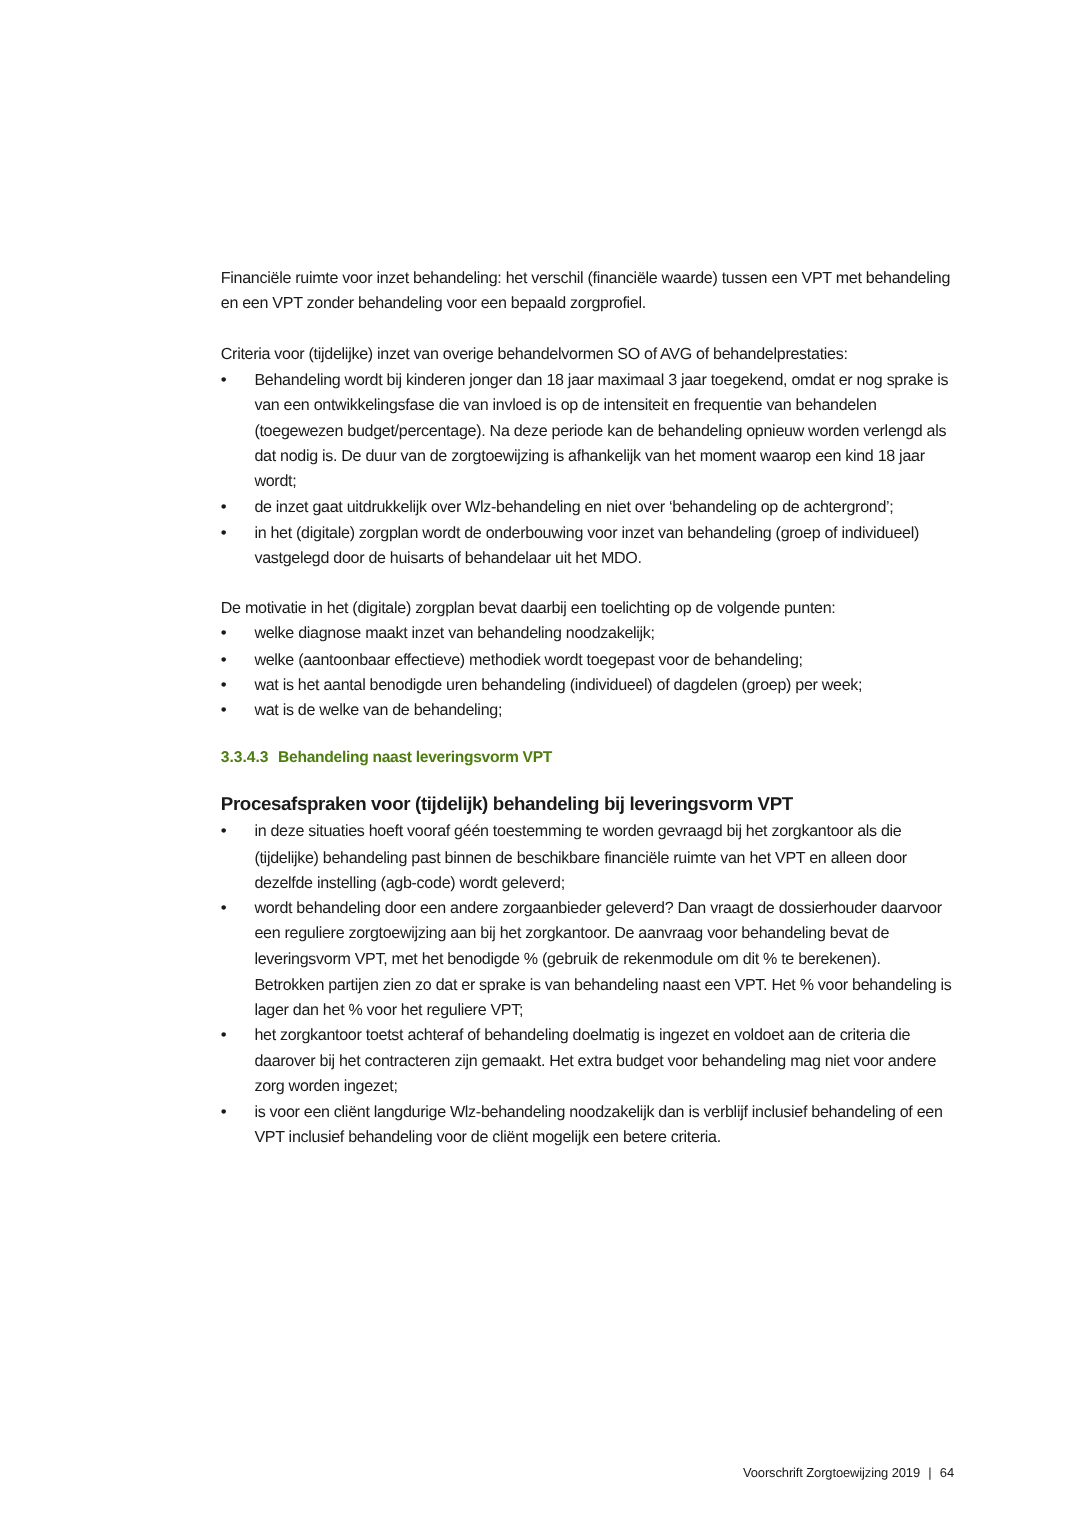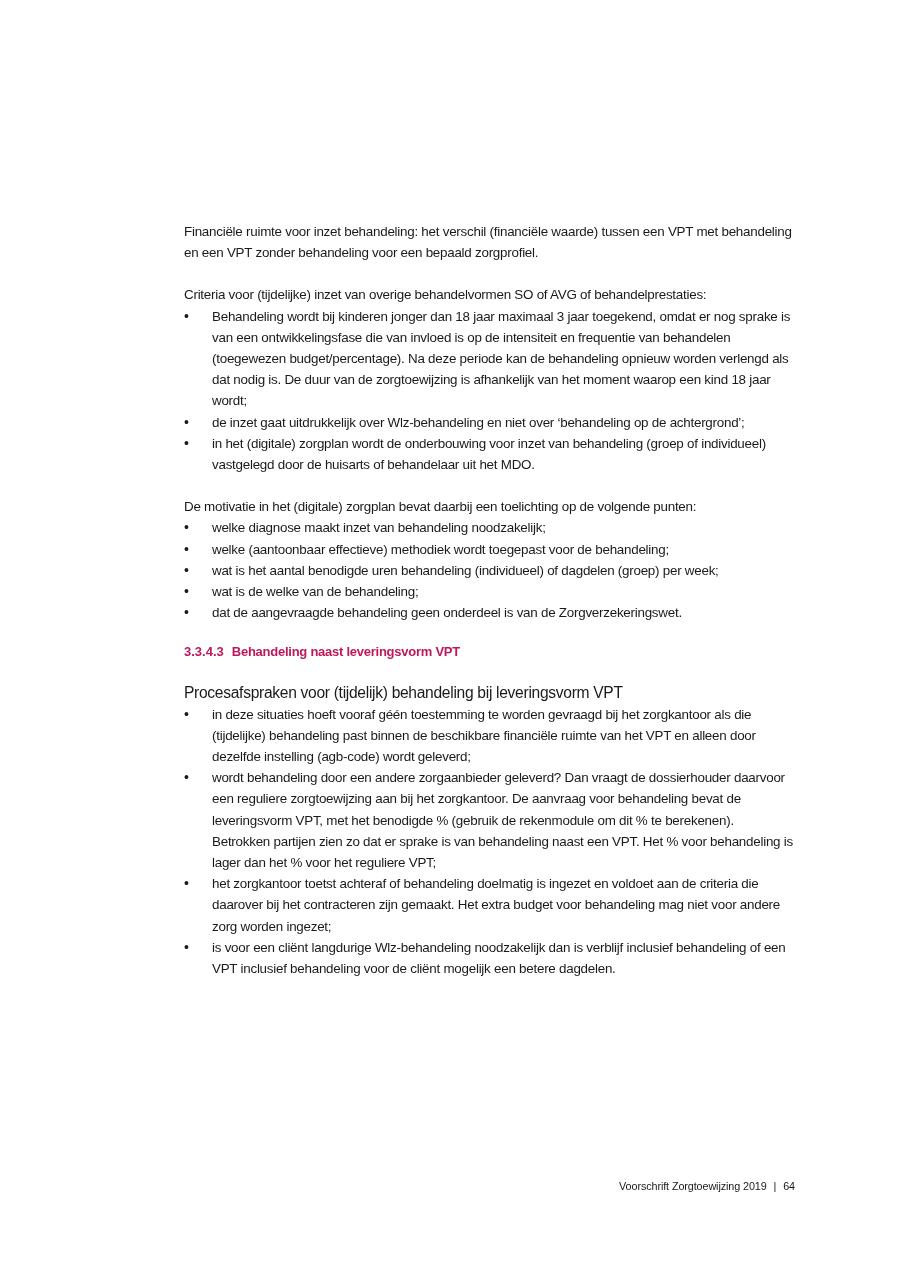--- a/index.html
+++ b/index.html
@@ -43,39 +43,39 @@
       content: "\2022";
       position: absolute;
       left: 0;
       top: 0;
       font-size: 14px;
     }
     .section-heading {
       margin-top: 18px;
       font-size: 13px;
       font-weight: bold;
-      color: #be185d;
+      color: #4d7c0f;
       display: flex;
       gap: 8px;
     }
     .section-heading .num {
       font-weight: bold;
       letter-spacing: 0;
     }
     .sub-heading {
       margin-top: 19px;
       font-size: 15.6px;
-      font-weight: normal;
+      font-weight: bold;
       line-height: 22px;
       letter-spacing: -0.3px;
     }
     .footer {
       position: absolute;
       right: 105px;
-      top: 1180px;
+      top: 1222px;
       font-size: 10.8px;
       color: #1a1a1a;
       letter-spacing: -0.1px;
     }
     .footer .sep {
       margin: 0 4px;
     }
   </style>
 </head>
 <body>
@@ -94,35 +94,34 @@
   </ul>
 
   <div class="gap"></div>
 
   <p>De motivatie in het (digitale) zorgplan bevat daarbij een toelichting op de volgende punten:</p>
   <ul class="bullets">
     <li>welke diagnose maakt inzet van behandeling noodzakelijk;</li>
     <li>welke (aantoonbaar effectieve) methodiek wordt toegepast voor de behandeling;</li>
     <li>wat is het aantal benodigde uren behandeling (individueel) of dagdelen (groep) per week;</li>
     <li>wat is de welke van de behandeling;</li>
-    <li>dat de aangevraagde behandeling geen onderdeel is van de Zorgverzekeringswet.</li>
   </ul>
 
   <div class="section-heading">
     <span class="num">3.3.4.3</span>
     <span>Behandeling naast leveringsvorm VPT</span>
   </div>
 
   <div class="sub-heading">Procesafspraken voor (tijdelijk) behandeling bij leveringsvorm VPT</div>
 
   <ul class="bullets">
     <li>in deze situaties hoeft vooraf géén toestemming te worden gevraagd bij het zorgkantoor als die (tijdelijke) behandeling past binnen de beschikbare financiële ruimte van het VPT en alleen door dezelfde instelling (agb-code) wordt geleverd;</li>
     <li>wordt behandeling door een andere zorgaanbieder geleverd? Dan vraagt de dossierhouder daarvoor een reguliere zorgtoewijzing aan bij het zorgkantoor. De aanvraag voor behandeling bevat de leveringsvorm VPT, met het benodigde % (gebruik de rekenmodule om dit % te berekenen). Betrokken partijen zien zo dat er sprake is van behandeling naast een VPT. Het % voor behandeling is lager dan het % voor het reguliere VPT;</li>
     <li>het zorgkantoor toetst achteraf of behandeling doelmatig is ingezet en voldoet aan de criteria die daarover bij het contracteren zijn gemaakt. Het extra budget voor behandeling mag niet voor andere zorg worden ingezet;</li>
-    <li>is voor een cliënt langdurige Wlz-behandeling noodzakelijk dan is verblijf inclusief behandeling of een VPT inclusief behandeling voor de cliënt mogelijk een betere dagdelen.</li>
+    <li>is voor een cliënt langdurige Wlz-behandeling noodzakelijk dan is verblijf inclusief behandeling of een VPT inclusief behandeling voor de cliënt mogelijk een betere criteria.</li>
   </ul>
 
 </div>
 
 <div class="footer">
   <span>Voorschrift Zorgtoewijzing 2019</span>
   <span class="sep">|</span>
   <span>64</span>
 </div>
 

